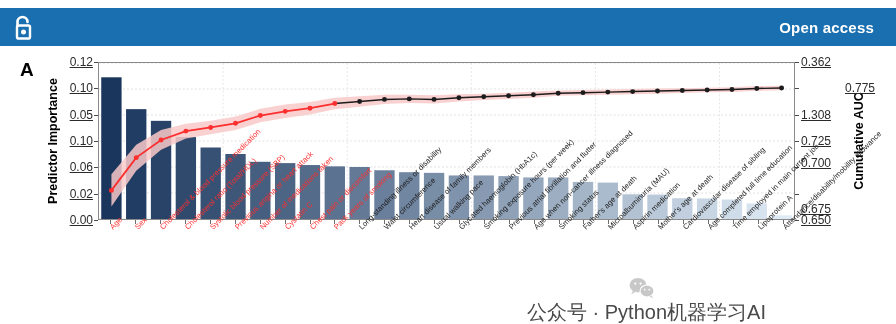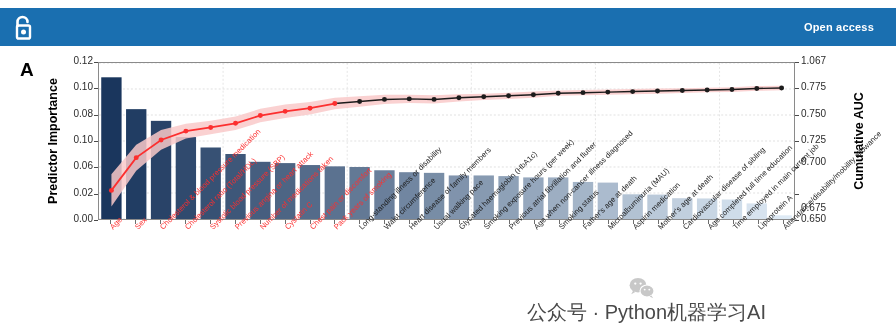--- a/index.html
+++ b/index.html
@@ -9,21 +9,21 @@
     overflow:hidden;position:relative;
   }
   
   #oa-banner{
     position:absolute;left:0;top:8px;width:896px;height:38px;
     background:#1a6fb0;display:flex;align-items:center;
   }
   #oa-lock{margin-left:14px;width:24px;height:26px;display:block;}
   #oa-label{
     margin-left:auto;margin-right:22px;color:#fff;font-weight:bold;
-    font-size:11px;letter-spacing:.2px;
+    font-size:15px;letter-spacing:.2px;
   }
   
   #panel-letter{
     position:absolute;left:20px;top:59px;font-size:19px;font-weight:bold;color:#000;
   }
   
   #figure{position:absolute;left:0;top:52px;width:896px;height:272px;}
   #plot-frame{
     position:absolute;left:98px;top:10px;width:697px;height:158px;
     border:1px solid #8a8a8a;box-sizing:border-box;background:#fff;
@@ -37,21 +37,21 @@
     font-size:12.5px;font-weight:bold;color:#000;
     left:44px;top:10px;
   }
   #ylabel-right{
     position:absolute;left:850px;top:10px;width:158px;height:18px;
     transform-origin:0 0;transform:rotate(-90deg) translate(-158px,0);
     display:flex;align-items:center;justify-content:center;
     font-size:12.5px;font-weight:bold;color:#000;
   }
   .ytick-left,.ytick-right{
-    position:absolute;font-size:10px;color:#2b2b2b;white-space:nowrap;
+    position:absolute;font-size:12px;color:#2b2b2b;white-space:nowrap;text-decoration:underline;
   }
   .ytick-left{right:803px;text-align:right;}
   .ytick-right{left:801px;text-align:left;}
   .tickmark{position:absolute;height:1px;background:#4a4a4a;width:4px;}
   
   #xlabels{position:absolute;left:0;top:168px;width:896px;height:104px;}
   .xlab{
     position:absolute;font-size:7.6px;white-space:nowrap;
     transform-origin:left top;transform:rotate(-45deg);
     letter-spacing:.05px;
@@ -87,41 +87,41 @@
 
   <div id="ytl">
       <div class="ytick-left" style="top: 161px;">0.00</div>
       <div class="tickmark" style="left: 94px; top: 168px;"></div>
       <div class="ytick-left" style="top: 134.667px;">0.02</div>
       <div class="tickmark" style="left: 94px; top: 141.667px;"></div>
       <div class="ytick-left" style="top: 108.333px;">0.06</div>
       <div class="tickmark" style="left: 94px; top: 115.333px;"></div>
       <div class="ytick-left" style="top: 82px;">0.10</div>
       <div class="tickmark" style="left: 94px; top: 89px;"></div>
-      <div class="ytick-left" style="top: 55.6667px;">0.08</div>
+      <div class="ytick-left" style="top: 55.6667px;">0.05</div>
       <div class="tickmark" style="left: 94px; top: 62.6667px;"></div>
       <div class="ytick-left" style="top: 29.3333px; text-align: center;">0.10</div>
       <div class="tickmark" style="left: 94px; top: 36.3333px;"></div>
       <div class="ytick-left" style="top: 3px;">0.12</div>
       <div class="tickmark" style="left: 94px; top: 10px;"></div>
     </div>
   <div id="ytr">
       <div class="ytick-right" style="top: 161px;">0.650</div>
       <div class="tickmark" style="left: 795px; top: 168px;"></div>
       <div class="ytick-right" style="top: 134.667px; margin-top: 15px;">0.675</div>
       <div class="tickmark" style="left: 795px; top: 141.667px;"></div>
       <div class="ytick-right" style="top: 104px;">0.700</div>
       <div class="tickmark" style="left: 795px; top: 115.333px;"></div>
       <div class="ytick-right" style="top: 82px;">0.725</div>
       <div class="tickmark" style="left: 795px; top: 89px;"></div>
-      <div class="ytick-right" style="top: 55.6667px;">0.750</div>
+      <div class="ytick-right" style="top: 55.6667px;">1.308</div>
       <div class="tickmark" style="left: 795px; top: 62.6667px;"></div>
-      <div class="ytick-right" style="top: 29.3333px;">0.775</div>
+      <div class="ytick-right" style="top: 29.3333px; margin-left: 44px;">0.775</div>
       <div class="tickmark" style="left: 795px; top: 36.3333px;"></div>
-      <div class="ytick-right" style="top: 3px;">1.067</div>
+      <div class="ytick-right" style="top: 3px;">0.362</div>
       <div class="tickmark" style="left: 795px; top: 10px;"></div>
     </div>
 
   <div id="plot-frame">
     <svg id="gridlayer" viewBox="0 0 697 158" preserveAspectRatio="none">
         <line x1="0" y1="158.00" x2="697" y2="158.00" stroke="#d9d9d9" stroke-width="0.8" stroke-dasharray="2,2"></line>
         <line x1="0" y1="131.67" x2="697" y2="131.67" stroke="#d9d9d9" stroke-width="0.8" stroke-dasharray="2,2"></line>
         <line x1="0" y1="105.33" x2="697" y2="105.33" stroke="#d9d9d9" stroke-width="0.8" stroke-dasharray="2,2"></line>
         <line x1="0" y1="79.00" x2="697" y2="79.00" stroke="#d9d9d9" stroke-width="0.8" stroke-dasharray="2,2"></line>
         <line x1="0" y1="52.67" x2="697" y2="52.67" stroke="#d9d9d9" stroke-width="0.8" stroke-dasharray="2,2"></line>

